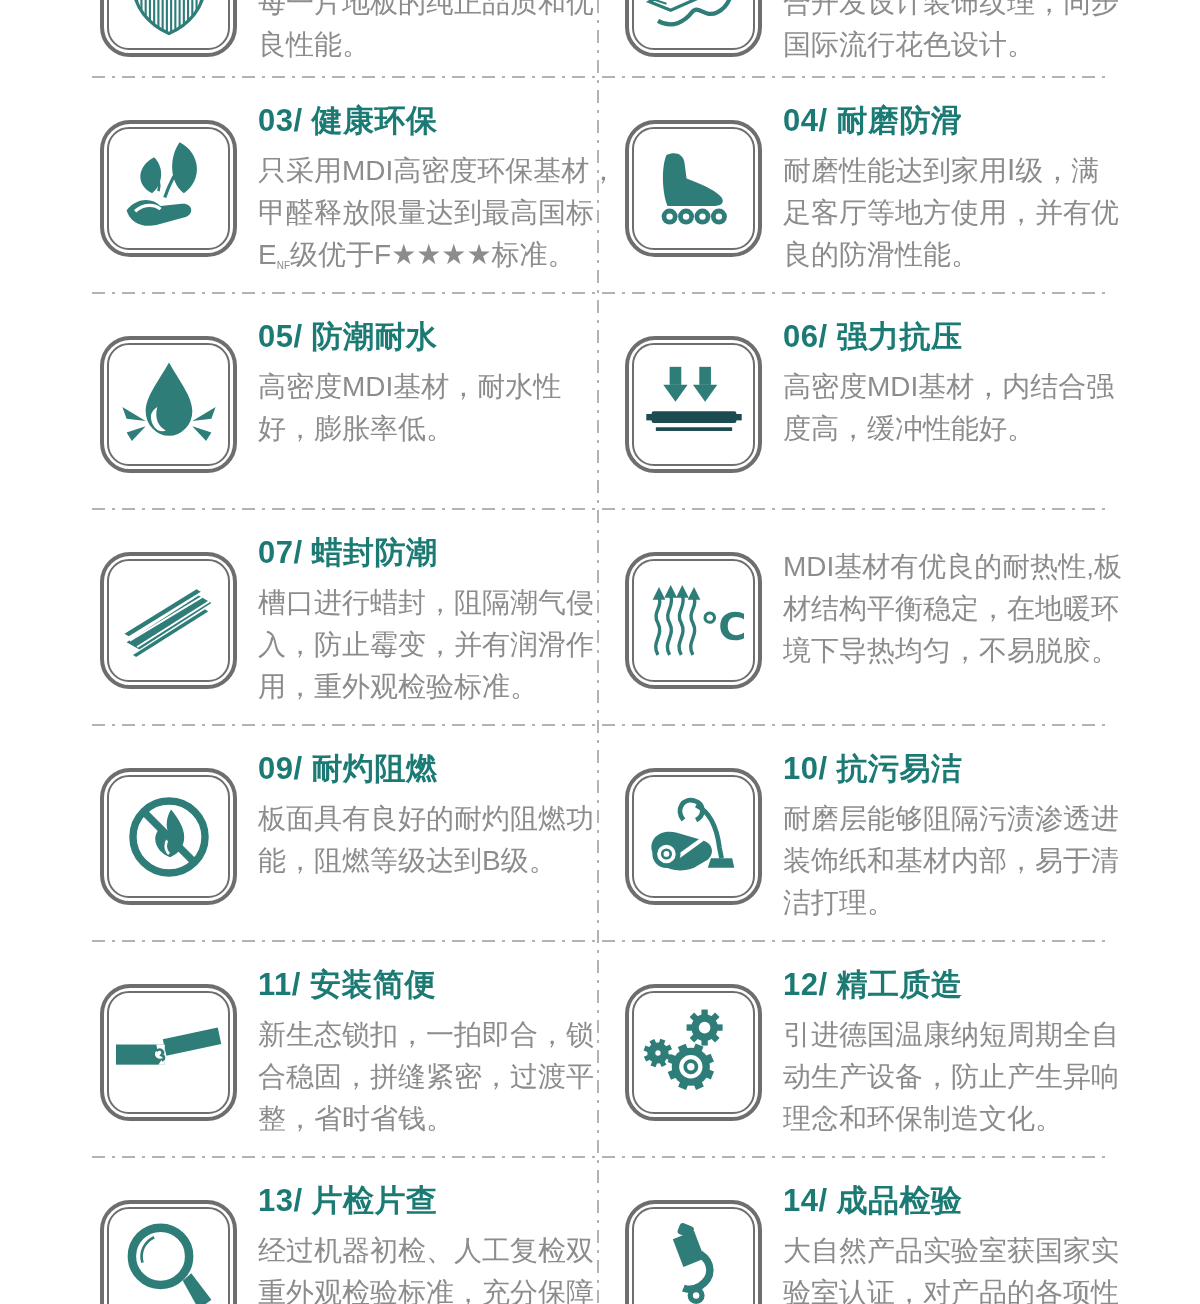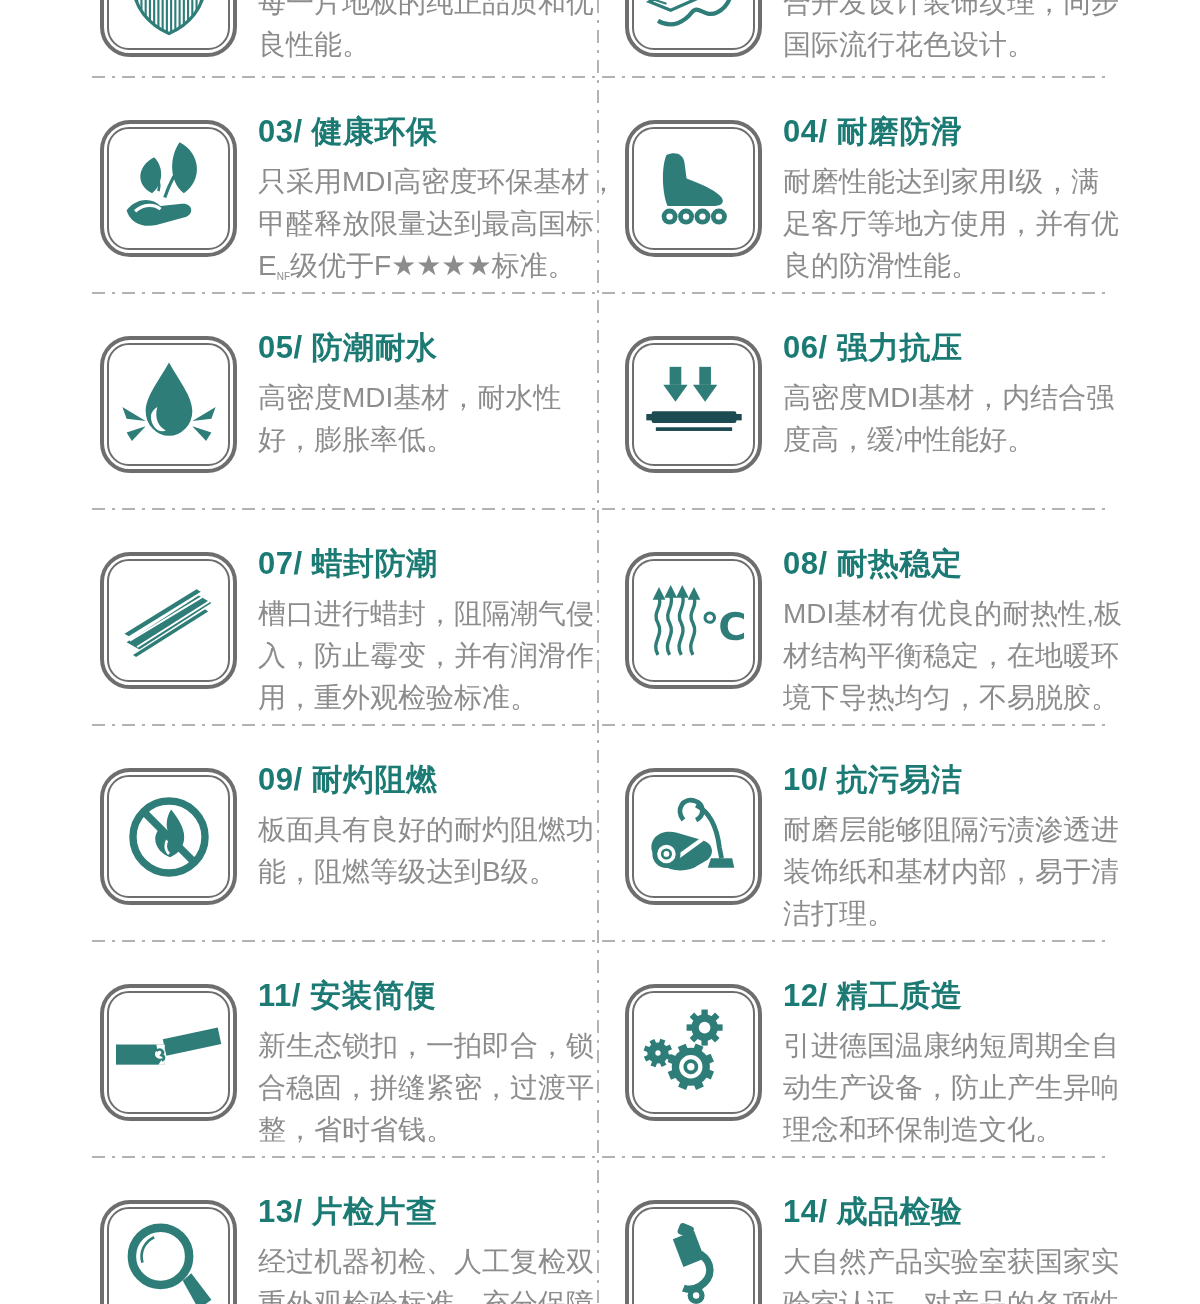--- a/index.html
+++ b/index.html
@@ -26,21 +26,21 @@
     position:absolute;left:100px;top:42px;width:137px;height:137px;
     border:4px solid #6e6e6e;border-radius:30px;box-sizing:border-box;background:#fff;
   }
   .row-partial .ibox{top:-80px;}
   .ibox-in{
     position:absolute;top:3px;left:3px;right:3px;bottom:3px;
     border:2px solid #6e6e6e;border-radius:22px;
     display:flex;align-items:center;justify-content:center;
   }
   svg.icon{width:106px;height:106px;display:block;}
-  .txt{position:absolute;left:258px;top:36px;width:334px;}
+  .txt{position:absolute;left:258px;top:25px;width:334px;}
   .row-partial .txt{top:-18px;}
   .title{color:#1b7a73;font-size:31px;font-weight:bold;line-height:36px;letter-spacing:.5px;white-space:nowrap;}
   .title .name{margin-left:9px;}
   .body{margin-top:11px;color:#8c8c8c;font-size:28px;line-height:42px;}
   .row-partial .body{margin-top:0;}
   .b-line{white-space:nowrap;}
   sub{font-size:10px;vertical-align:-5px;}
   
   .tf{fill:#2e7d78;}
   .tw{fill:#ffffff;}
@@ -254,23 +254,20 @@
         <polygon points="22,28 34,28 28,16" class="tf"></polygon>
         <path d="M38 82 C31 70 44 64 38 52 C32 42 43 36 39 26" class="ts" stroke-width="3.2"></path>
         <polygon points="33,28 45,28 39,16" class="tf"></polygon>
         <path d="M49 82 C42 70 55 64 49 52 C43 42 54 36 50 28" class="ts" stroke-width="3.2"></path>
         <polygon points="44,30 56,30 50,18" class="tf"></polygon>
         <text x="56" y="68" font-size="36" font-weight="bold" fill="#2e7d78">℃</text>
       </svg>
     </div>
       </div>
     <div class="txt">
-      <div class="title">
-        <span class="num">08/</span><span class="name">耐热稳定</span>
-      </div>
       <div class="body">
         <div class="b-line">MDI基材有优良的耐热性,板</div>
         <div class="b-line">材结构平衡稳定，在地暖环</div>
         <div class="b-line">境下导热均匀，不易脱胶。</div>
       </div>
     </div>
   </div>
   <div class="hline"></div>
 </div>
 

